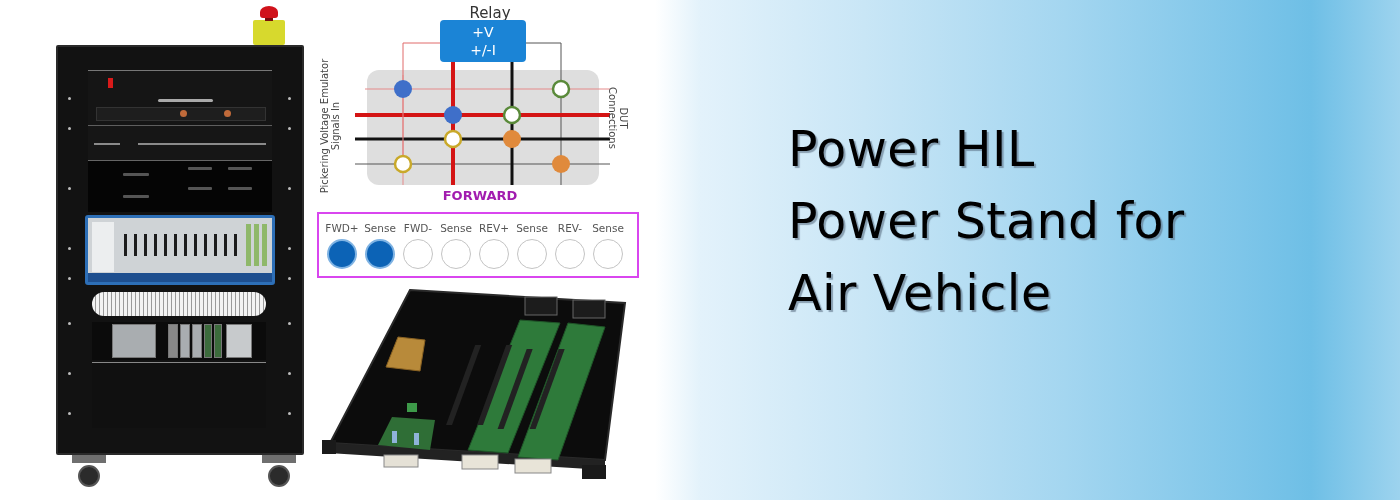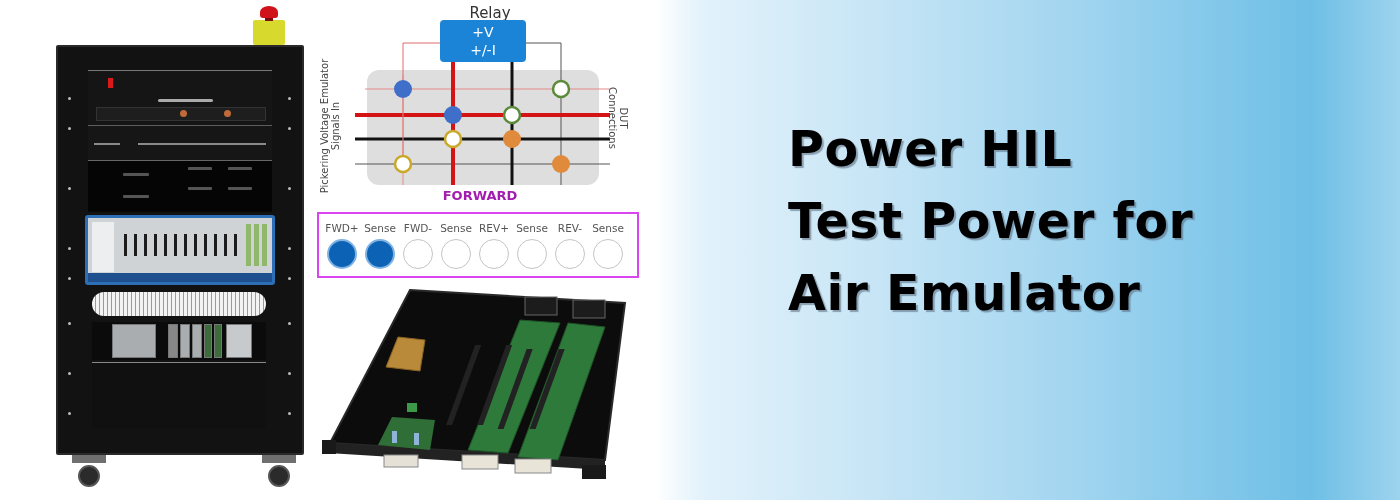--- a/index.html
+++ b/index.html
@@ -56,21 +56,21 @@
   .chan-panel { position: absolute; left: 317px; top: 212px; width: 322px; height: 66px; border: 2px solid #d946ef; background: #fff; display: flex; justify-content: flex-start; padding: 8px 4px 0 4px; }
   .chan { display: flex; flex-direction: column; align-items: center; width: 38px; }
   .chan .lbl { font-size: 10.5px; color: #555; font-family: "DejaVu Sans", sans-serif; white-space: nowrap; margin-bottom: 5px; }
   .chan .dot { width: 30px; height: 30px; border-radius: 50%; border: 1.5px solid #c4c4c4; background: #fff; }
   .chan .dot.on { background: #0c63b6; border: 2px solid #7fb3e3; }
 
   
   .board-svg { position: absolute; left: 320px; top: 285px; }
 
   
-  .headline { position: absolute; left: 788px; top: 114px; font-family: "DejaVu Sans", sans-serif; font-weight: bold; font-size: 49px; line-height: 72px; color: #000; letter-spacing: 0.5px; text-shadow: 2px 2px 1px rgba(90,110,130,0.6); }
+  .headline { position: absolute; left: 788px; top: 114px; font-family: "DejaVu Sans", sans-serif; font-weight: normal; font-size: 49px; line-height: 72px; color: #000; letter-spacing: 0.5px; text-shadow: 2px 2px 1px rgba(90,110,130,0.6); }
   .headline span { display: block; white-space: nowrap; }
 </style>
 </head>
 <body>
 
 <div class="bg-gradient"></div>
 
 <div>
   <div class="estop-base"></div>
   <div class="estop-neck"></div>
@@ -254,15 +254,15 @@
   </g>
 
   <rect x="205" y="12" width="32" height="18" fill="#1c1c1c" stroke="#666"></rect>
   <rect x="253" y="15" width="32" height="18" fill="#1c1c1c" stroke="#666"></rect>
   <rect x="142" y="170" width="36" height="14" fill="#e8e4d8" stroke="#888"></rect>
   <rect x="195" y="174" width="36" height="14" fill="#e8e4d8" stroke="#888"></rect>
 </svg>
 
 <h1 class="headline">
   <span>Power HIL</span>
-  <span>Test Power for</span>
-  <span>Air Emulator</span>
+  <span>Power Stand for</span>
+  <span>Air Vehicle</span>
 </h1>
 
 </body></html>

